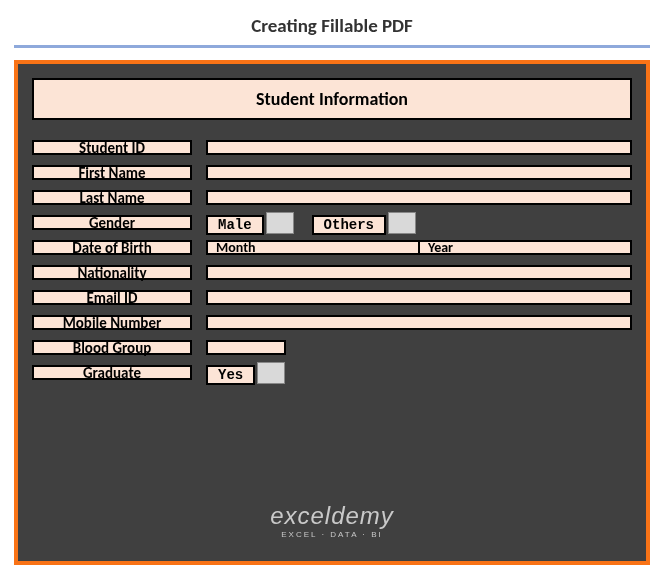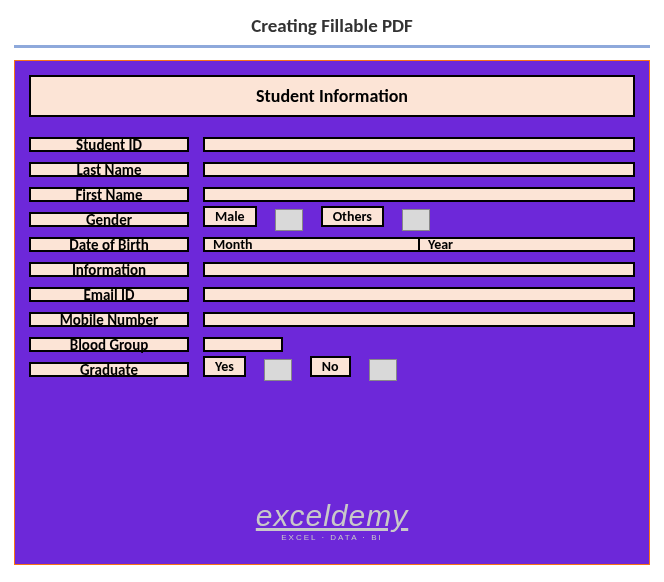--- a/index.html
+++ b/index.html
@@ -17,23 +17,23 @@
       padding: 14px 0 8px 0;
       color: #333;
       border-radius: 22px;
     }
     .title-underline {
       height: 3px;
       background: #8ea9db;
       margin: 0 14px 12px 14px;
     }
     .form-container {
-      border: 1px solid #f97316;
+      border: 4px solid #f97316;
       margin: 0 14px;
-      background: #6d28d9;
+      background: #404040;
       padding: 14px 14px 14px 14px;
       height: 505px;
       position: relative;
     }
     .section-title {
       border: 2px solid #000;
       background: #fce4d6;
       text-align: center;
       font-size: 18px;
       font-weight: bold;
@@ -85,22 +85,23 @@
     }
     .triple-cell + .triple-cell { border-left: none; }
     .option-group {
       flex: 1;
       display: flex;
       gap: 18px;
       align-items: stretch;
     }
     .option-item {
       display: flex;
-      align-items: flex-end;
-      gap: 18px;
+      align-items: flex-start;
+      gap: 2px;
+      font-family: Liberation Mono, monospace;
     }
     .option-label {
       border: 2px solid #000;
       background: #fce4d6;
       display: flex;
       align-items: center;
       padding: 0 10px;
       font-size: 14px;
       font-weight: bold;
     }
@@ -115,24 +116,23 @@
       position: absolute;
       bottom: 22px;
       left: 50%;
       transform: translateX(-50%);
       color: #c9c9c9;
       text-align: center;
       pointer-events: none;
       font-family: Arial, sans-serif;
     }
     .watermark .wm-main {
-      font-size: 30px;
+      font-size: 24px;
       font-style: italic;
       letter-spacing: 1px;
-      text-decoration: underline;
     }
     .watermark .wm-sub {
       font-size: 8px;
       letter-spacing: 2px;
     }
   </style>
 </head>
 <body>
 
 <div class="page-title">Creating Fillable PDF</div>
@@ -141,26 +141,26 @@
 <div class="form-container">
 
   <div class="section-title">Student Information</div>
 
   <div class="row">
     <div class="label-box">Student ID</div>
     <div class="field-box"></div>
   </div>
 
   <div class="row">
+    <div class="label-box">First Name</div>
+    <div class="field-box"></div>
+  </div>
+
+  <div class="row">
     <div class="label-box">Last Name</div>
-    <div class="field-box"></div>
-  </div>
-
-  <div class="row">
-    <div class="label-box">First Name</div>
     <div class="field-box"></div>
   </div>
 
   <div class="row">
     <div class="label-box">Gender</div>
     <div class="option-group">
       <div class="option-item">
         <div class="option-label">Male</div>
         <div class="option-check"></div>
       </div>
@@ -173,21 +173,21 @@
 
   <div class="row">
     <div class="label-box">Date of Birth</div>
     <div class="triple-group">
       <div class="triple-cell">Month</div>
       <div class="triple-cell">Year</div>
     </div>
   </div>
 
   <div class="row">
-    <div class="label-box">Information</div>
+    <div class="label-box">Nationality</div>
     <div class="field-box"></div>
   </div>
 
   <div class="row">
     <div class="label-box">Email ID</div>
     <div class="field-box"></div>
   </div>
 
   <div class="row">
     <div class="label-box">Mobile Number</div>
@@ -199,24 +199,20 @@
     <div class="field-box-small"></div>
   </div>
 
   <div class="row">
     <div class="label-box">Graduate</div>
     <div class="option-group">
       <div class="option-item">
         <div class="option-label">Yes</div>
         <div class="option-check"></div>
       </div>
-      <div class="option-item">
-        <div class="option-label">No</div>
-        <div class="option-check"></div>
-      </div>
     </div>
   </div>
 
   <div class="watermark">
     <div class="wm-main">exceldemy</div>
     <div class="wm-sub">EXCEL · DATA · BI</div>
   </div>
 
 </div>
 

